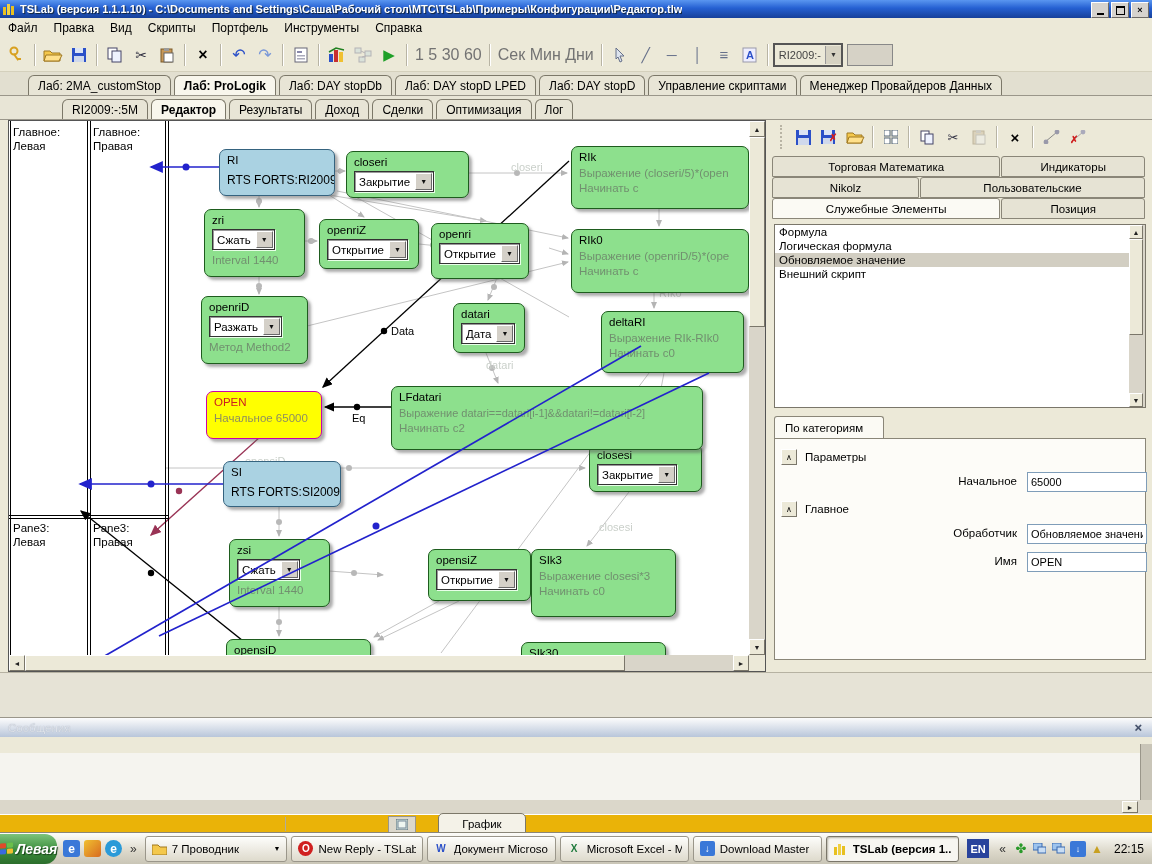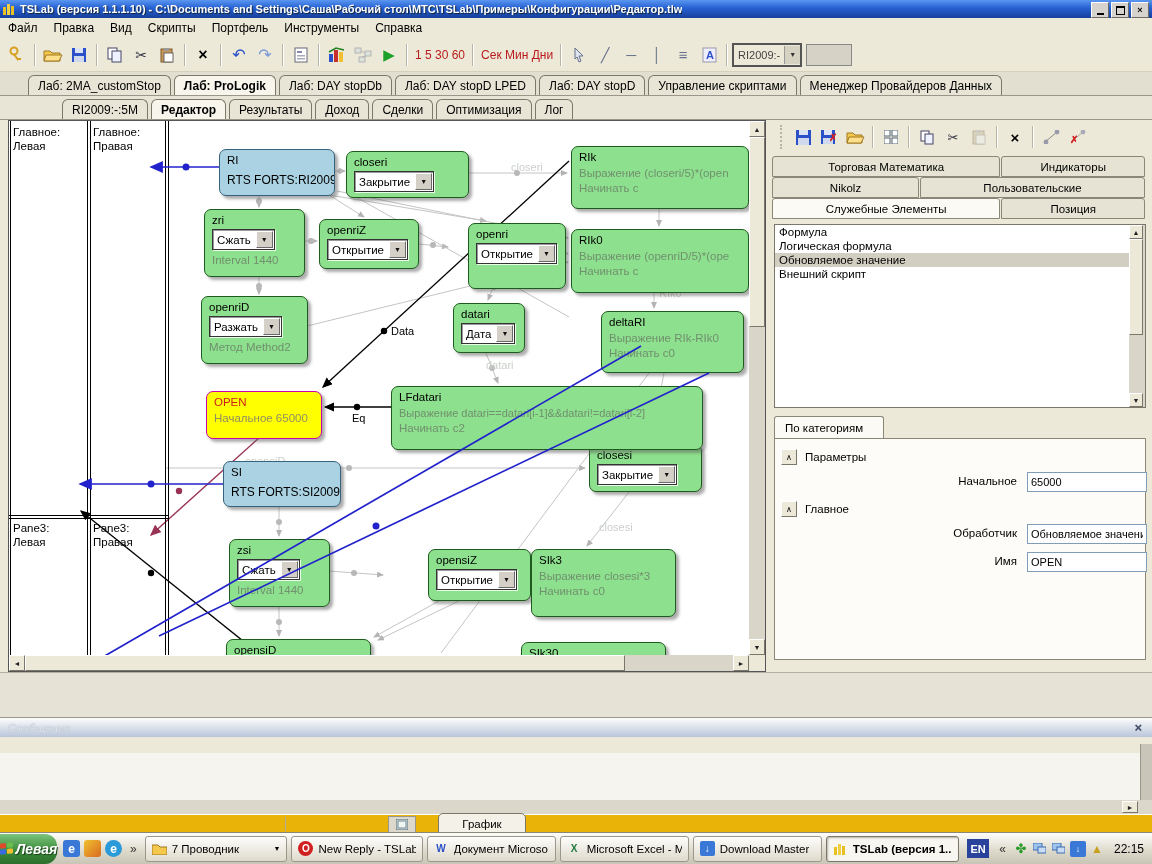--- a/index.html
+++ b/index.html
@@ -14,21 +14,21 @@
   .winbtn{width:16px;height:14px;background:#d6d3ce;border:1px solid;border-color:#fff #6d6a65 #6d6a65 #fff;display:flex;align-items:center;justify-content:center;font-size:9px;font-weight:bold;color:#000;}
   .winbtn .mingl{width:7px;height:2px;background:#000;margin-top:7px;}
   .winbtn .restgl{width:7px;height:6px;border:1px solid #000;border-top-width:2px;}
   
   .menubar{left:0;top:18px;width:1152px;height:20px;background:#ece9d8;display:flex;align-items:center;border-bottom:1px solid #e0dcc8;}
   .menu-item{padding:2px 8px;font-size:12px;}
   
   .toolbar{left:0;top:38px;width:1152px;height:34px;background:#ece9d8;display:flex;align-items:center;padding-left:4px;box-sizing:border-box;border-bottom:1px solid #d4d0bc;}
   .tbtn{min-width:24px;height:24px;display:flex;align-items:center;justify-content:center;margin:0 1px;font-size:14px;}
   .tsep{width:1px;height:22px;background:#b8b4a4;margin:0 4px;border-right:1px solid #fff;}
-  .ttext2{font-size:12px;color:#b91c1c;padding:0 3px;white-space:nowrap;}
+  .ttext2{font-size:16px;color:#737373;padding:0 3px;white-space:nowrap;}
   .tool-dd{display:flex;align-items:center;border:2px solid #555;background:#ece9d8;height:20px;padding-left:4px;font-size:11px;color:#444;}
   .tool-dd .dda{width:15px;height:18px;margin-left:4px;background:#d6d2c2;border-left:1px solid #999;display:flex;align-items:center;justify-content:center;font-size:7px;color:#333;}
   .graybox{width:44px;height:20px;background:#d6d2c6;border:1px solid #888;margin-left:4px;}
   
   .tabrow{left:0;width:1152px;height:24px;background:#e2dfd0;display:flex;align-items:flex-end;border-bottom:1px solid #9a968a;box-sizing:border-box;}
   .tab{border:1px solid #7c7869;border-bottom:none;border-radius:6px 6px 0 0;padding:3px 9px 2px;background:#e8e5d6;margin-right:3px;white-space:nowrap;font-size:12px;color:#000000;}
   .tab.active{background:#f8f6ec;font-weight:bold;}
   .tabrow .rowtools{position:absolute;right:8px;display:flex;gap:8px;align-items:center;color:#333;font-size:12px;}
   
   .canvas-wrap{left:8px;top:120px;width:758px;height:552px;border:1px solid #555;background:#fff;box-sizing:border-box;overflow:hidden;}
@@ -387,21 +387,21 @@
           </span>
         <div class="ngray">Interval 1440</div>
       </div>
       <div class="node" style="left:310px;top:98px;width:100px;height:50px;">
         <div class="nt">openriZ</div>
         <span class="dd">
             <span>Открытие</span>
             <span class="ddb">▼</span>
           </span>
       </div>
-      <div class="node" style="left:459px;top:102px;width:98px;height:66px;">
+      <div class="node" style="left:422px;top:102px;width:98px;height:56px;">
         <div class="nt">openri</div>
         <span class="dd">
             <span>Открытие</span>
             <span class="ddb">▼</span>
           </span>
       </div>
       <div class="node" style="left:562px;top:108px;width:178px;height:64px;">
         <div class="nt">RIk0</div>
         <div class="ngray">Выражение (openriD/5)*(ope</div>
         <div class="nrow">

